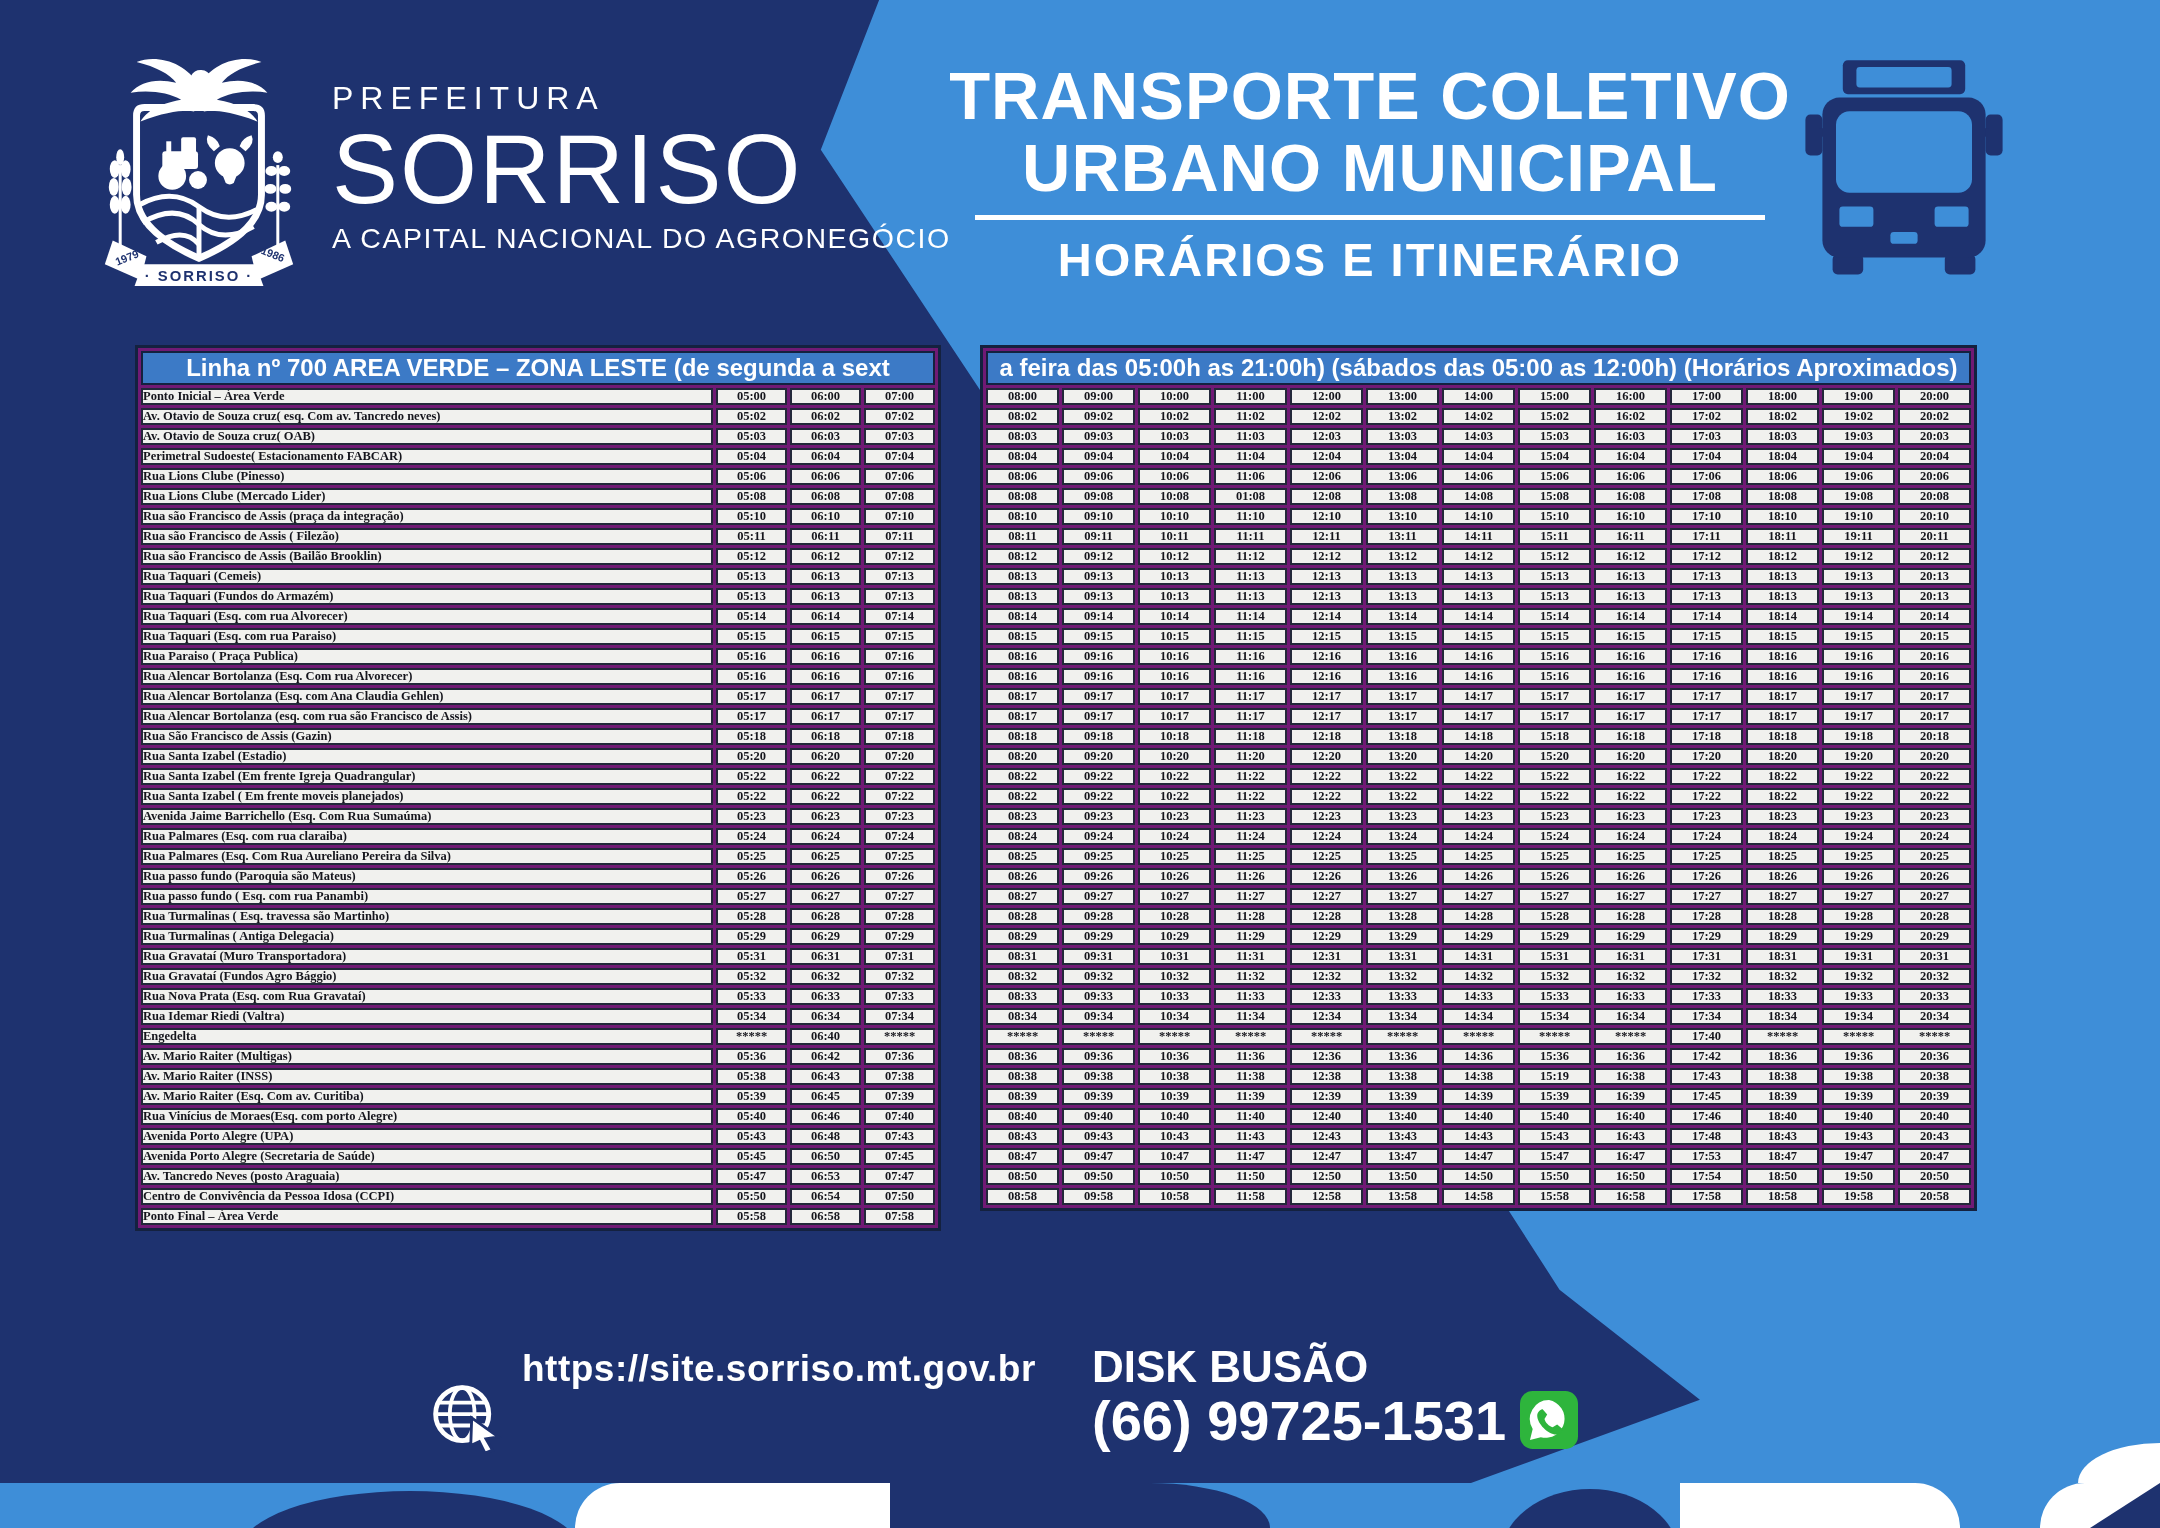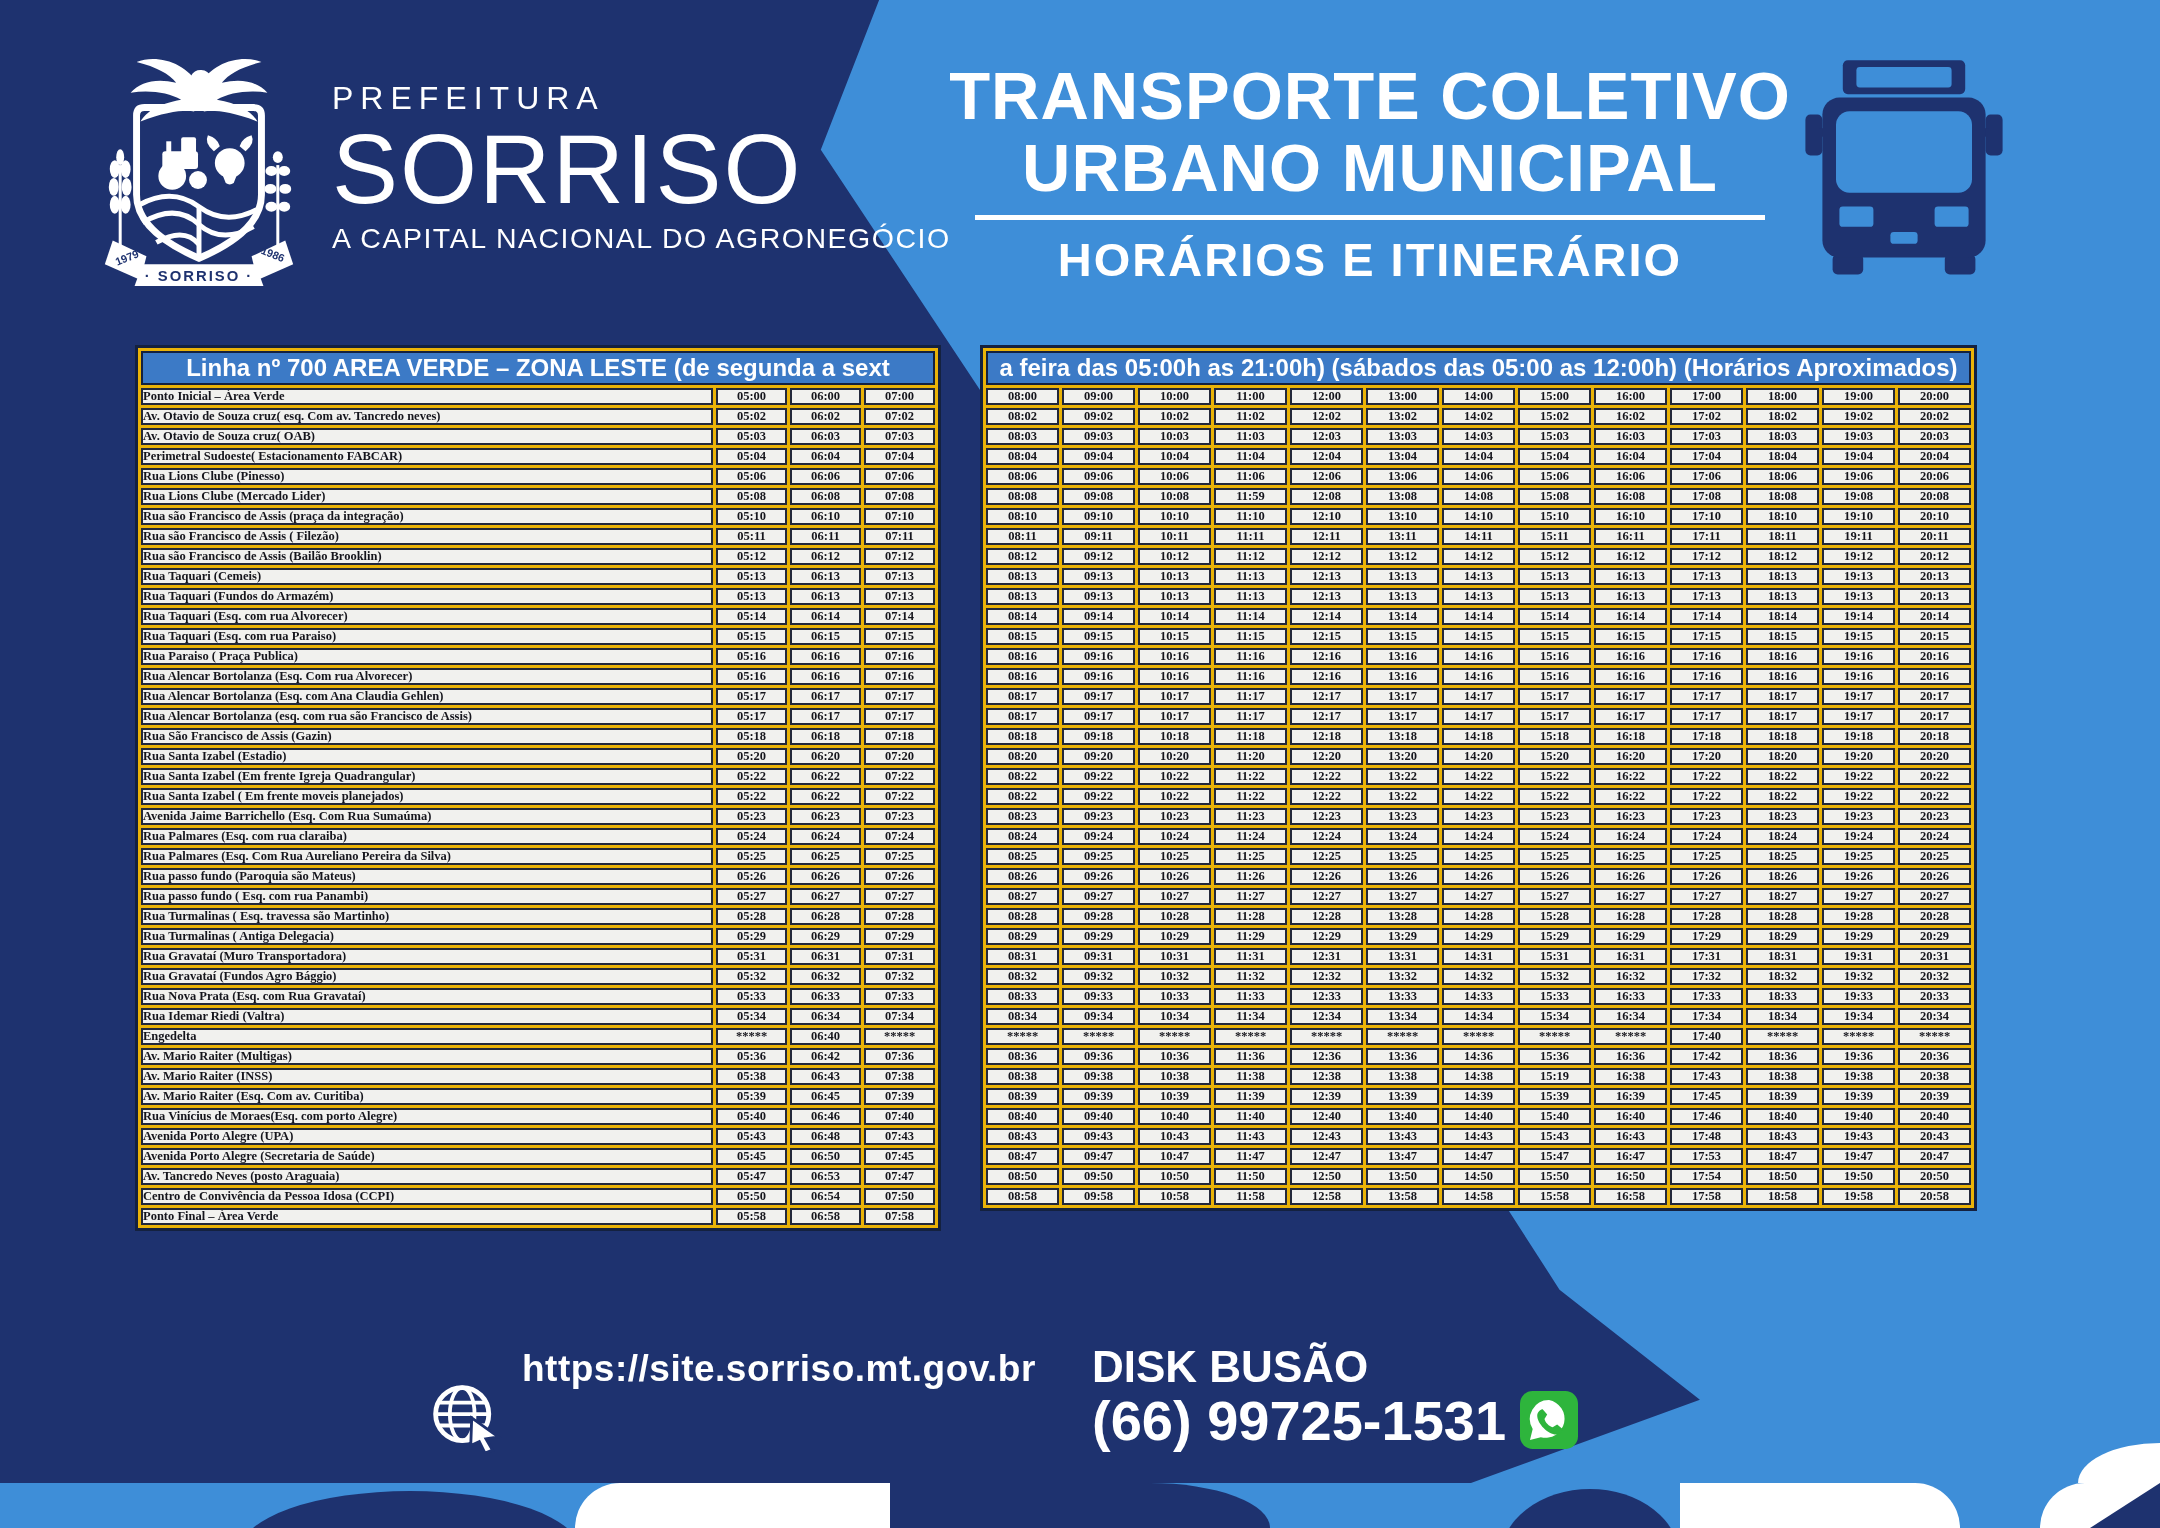--- a/index.html
+++ b/index.html
@@ -28,21 +28,21 @@
   .brand .pre{font-size:32px;font-weight:500;letter-spacing:7px;}
   .brand .big{font-size:99px;font-weight:400;letter-spacing:2px;line-height:1.02;margin-top:2px;}
   .brand .tag{font-size:28.5px;font-weight:500;letter-spacing:1.5px;margin-top:2px;}
   
   .main-title{position:absolute;left:945px;top:60px;width:850px;text-align:center;color:#fff;}
   .main-title .t1{font-size:67px;font-weight:800;letter-spacing:1px;line-height:1.08;}
   .main-title .rule{height:5px;background:#fff;width:790px;margin:10px auto 12px auto;}
   .main-title .t2{font-size:47px;font-weight:600;letter-spacing:2px;}
   .bus-svg{position:absolute;left:1802px;top:56px;width:204px;height:226px;}
   
-  .tt{position:absolute;top:345px;border-collapse:separate;border-spacing:3px;background:#eab308;
+  .tt{position:absolute;top:345px;border-collapse:separate;border-spacing:3px;background:#701a75;
       border:3px solid #14213f;table-layout:fixed;}
   .tt-left{left:135px;width:806px;}
   .tt-right{left:980px;width:997px;}
   .tt th{background:var(--headblue);color:#fff;font:700 24px/30px "Liberation Sans",sans-serif;
       height:30px;border:2px solid #14213f;padding:0 4px;white-space:nowrap;overflow:hidden;}
   .tt td{background:var(--cellbg);border:2px solid var(--cellborder);
       font:700 12.5px/13px "Liberation Serif",serif;color:var(--celltext);
       height:13px;padding:0 2px;text-align:center;white-space:nowrap;overflow:hidden;}
   .tt td.stop{text-align:left;padding-left:0;}
   .tt-left col.c-stop{width:572px;}
@@ -491,21 +491,21 @@
           <td>16:06</td>
           <td>17:06</td>
           <td>18:06</td>
           <td>19:06</td>
           <td>20:06</td>
         </tr>
         <tr>
           <td>08:08</td>
           <td>09:08</td>
           <td>10:08</td>
-          <td>11:59</td>
+          <td>01:08</td>
           <td>12:08</td>
           <td>13:08</td>
           <td>14:08</td>
           <td>15:08</td>
           <td>16:08</td>
           <td>17:08</td>
           <td>18:08</td>
           <td>19:08</td>
           <td>20:08</td>
         </tr>

